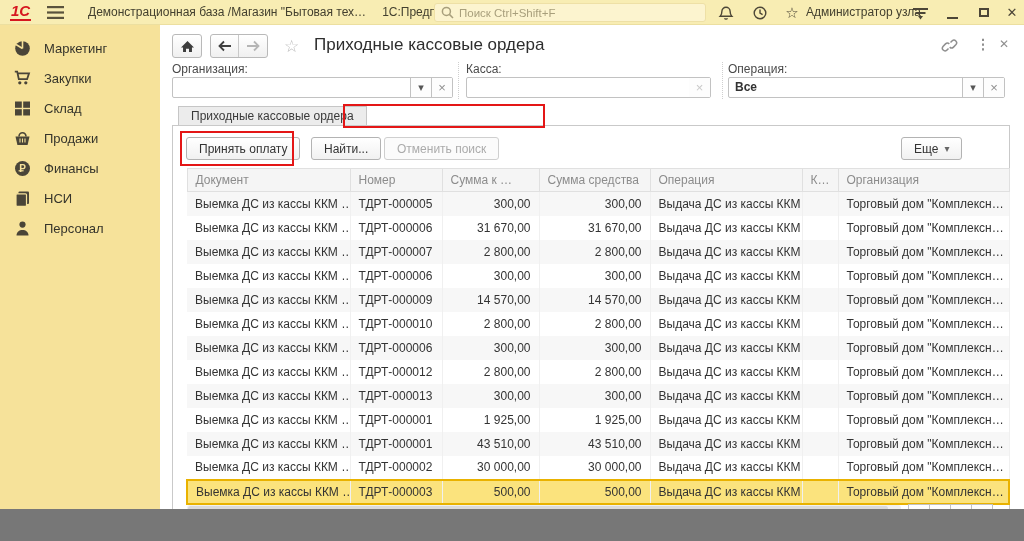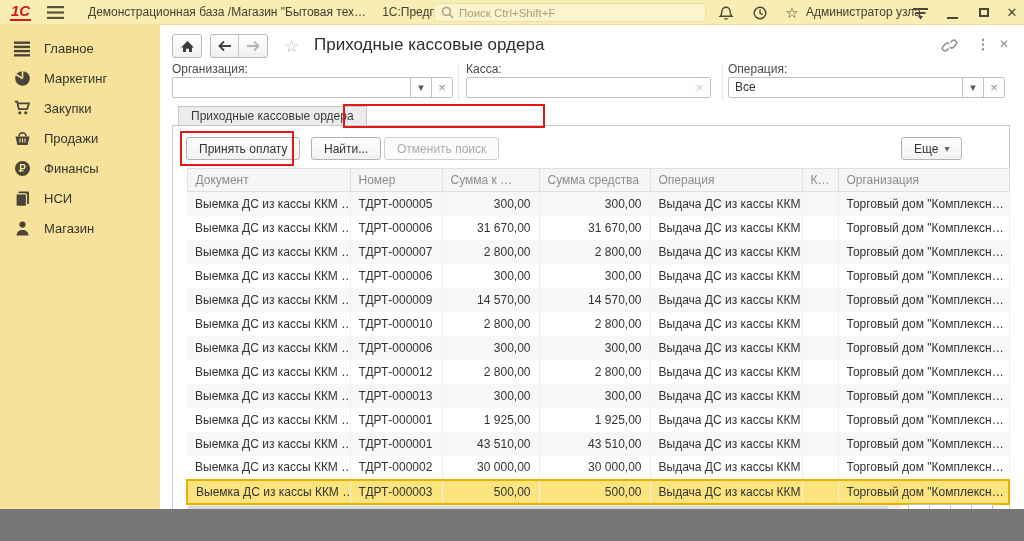--- a/index.html
+++ b/index.html
@@ -49,21 +49,21 @@
   .navgrp > div { width:50%; display:flex; align-items:center; justify-content:center; cursor:pointer; }
   .navgrp > div:first-child { border-right:1px solid #c9c9c9; }
   .fav-star { position:absolute; left:124px; top:11px; font-size:17px; color:#bdbdbd; cursor:pointer; }
   .page-title { position:absolute; left:154px; top:10px; font-size:17px; color:#2e2e2e; }
   .hdr-ico { position:absolute; top:12px; color:#8f8f8f; cursor:pointer; font-size:14px; line-height:14px; }
   
   .flt-label { position:absolute; top:37px; font-size:12px; color:#4a4a4a; }
   .flt-box { position:absolute; top:52px; height:21px; background:#fff;
     border:1px solid #c2c2c2; border-radius:2px; display:flex; cursor:text; }
   .flt-val { flex:1; font-size:12px; color:#333; line-height:19px; padding:0 6px;
-    white-space:nowrap; overflow:hidden; }
+    white-space:nowrap; overflow:hidden;font-weight:bold; }
   .flt-seg { width:21px; border-left:1px solid #c2c2c2; display:flex; align-items:center;
     justify-content:center; font-size:11px; color:#555; cursor:pointer; background:#fdfdfd; }
   .flt-seg.lite { color:#c9c9c9; }
   .flt-sep { position:absolute; top:37px; height:37px; border-left:1px dotted #cfcfcf; }
   
   .tab { position:absolute; font-size:12px; color:#3a3a3a; padding:0 12px;
     display:flex; align-items:center; cursor:pointer; white-space:nowrap; }
   .tab.inactive { top:81px; height:19px; background:#ececec; border:1px solid #c6c6c6; border-bottom:none; }
   .tab.active { top:80px; height:21px; background:#fff; border:1px solid #c6c6c6; border-bottom:none; z-index:5; }
   .panel { position:absolute; left:12px; top:100px; width:838px; height:404px;
@@ -170,46 +170,46 @@
         <div class="max-box"></div>
       </div>
     <div class="tb-ico" style="left:1000px">
         <span class="close-x">✕</span>
       </div>
   </div>
 
   <div class="sidebar">
     <div class="side-item">
       <svg width="17" height="17" viewBox="0 0 17 17">
-          <g fill="#4a4538">
-            <rect y="1.5" width="16" height="2.4"></rect>
-            <rect y="5.7" width="16" height="2.4"></rect>
-            <rect y="9.9" width="16" height="2.4"></rect>
-            <rect y="14.1" width="16" height="2.4"></rect>
-          </g>
-        </svg>
-      <span class="lbl">Главное</span>
-    </div>
-    <div class="side-item">
-      <svg width="17" height="17" viewBox="0 0 17 17">
           <circle cx="8.5" cy="8.5" r="7.3" fill="#4a4538"></circle>
           <path d="M8.5 8.5V0.8 M8.5 8.5L2 4.5" stroke="#f6e29a" stroke-width="1.6" fill="none"></path>
         </svg>
       <span class="lbl">Маркетинг</span>
     </div>
     <div class="side-item">
       <svg width="17" height="17" viewBox="0 0 17 17">
           <path d="M0.8 1.6h2.4l1.6 7.6h8.3l1.9-5.8H4.2" fill="none" stroke="#4a4538" stroke-width="1.8"></path>
           <circle cx="5.8" cy="12.8" r="1.6" fill="#4a4538"></circle>
           <circle cx="11.8" cy="12.8" r="1.6" fill="#4a4538"></circle>
         </svg>
       <span class="lbl">Закупки</span>
     </div>
     <div class="side-item">
       <svg width="17" height="17" viewBox="0 0 17 17">
+          <g fill="#4a4538">
+            <rect x="1" y="1.5" width="6.8" height="6.3"></rect>
+            <rect x="9.2" y="1.5" width="6.8" height="6.3"></rect>
+            <rect x="1" y="9.2" width="6.8" height="6.3"></rect>
+            <rect x="9.2" y="9.2" width="6.8" height="6.3"></rect>
+          </g>
+        </svg>
+      <span class="lbl">Склад</span>
+    </div>
+    <div class="side-item">
+      <svg width="17" height="17" viewBox="0 0 17 17">
           <path d="M5 6.5a3.5 3.8 0 0 1 7 0" fill="none" stroke="#4a4538" stroke-width="1.6"></path>
           <path d="M1.5 6.5h14l-1.9 8.5H3.4z" fill="#4a4538"></path>
           <path d="M6 8.5v4 M8.5 8.5v4 M11 8.5v4" stroke="#f6e29a" stroke-width="1.1"></path>
         </svg>
       <span class="lbl">Продажи</span>
     </div>
     <div class="side-item">
       <svg width="17" height="17" viewBox="0 0 17 17">
           <circle cx="8.5" cy="8.5" r="7.5" fill="#4a4538"></circle>
           <text x="8.7" y="12.2" font-size="10" font-weight="bold" fill="#f6e29a" text-anchor="middle" font-family="Liberation Sans, sans-serif">Р</text>
@@ -222,21 +222,21 @@
           <rect x="4.5" y="1.5" width="10.5" height="12.5" rx="1" fill="#4a4538"></rect>
           <rect x="2" y="3.8" width="10.5" height="12.5" rx="1" fill="#4a4538" stroke="#f6e29a" stroke-width="1.2"></rect>
         </svg>
       <span class="lbl">НСИ</span>
     </div>
     <div class="side-item">
       <svg width="17" height="17" viewBox="0 0 17 17">
           <circle cx="8.5" cy="4.6" r="3.1" fill="#4a4538"></circle>
           <path d="M2.5 15.5c0-3.6 2.7-5.6 6-5.6s6 2 6 5.6z" fill="#4a4538"></path>
         </svg>
-      <span class="lbl">Магазин</span>
+      <span class="lbl">Персонал</span>
     </div>
   </div>
 
   <div class="content">
 
     <div class="pbtn home-btn">
       <svg width="15" height="13" viewBox="0 0 16 14">
           <path d="M8 1 L15 8 H12.8 V13 H9.6 V9.4 H6.4 V13 H3.2 V8 H1 Z" fill="#3d3d3d"></path>
         </svg>
     </div>

